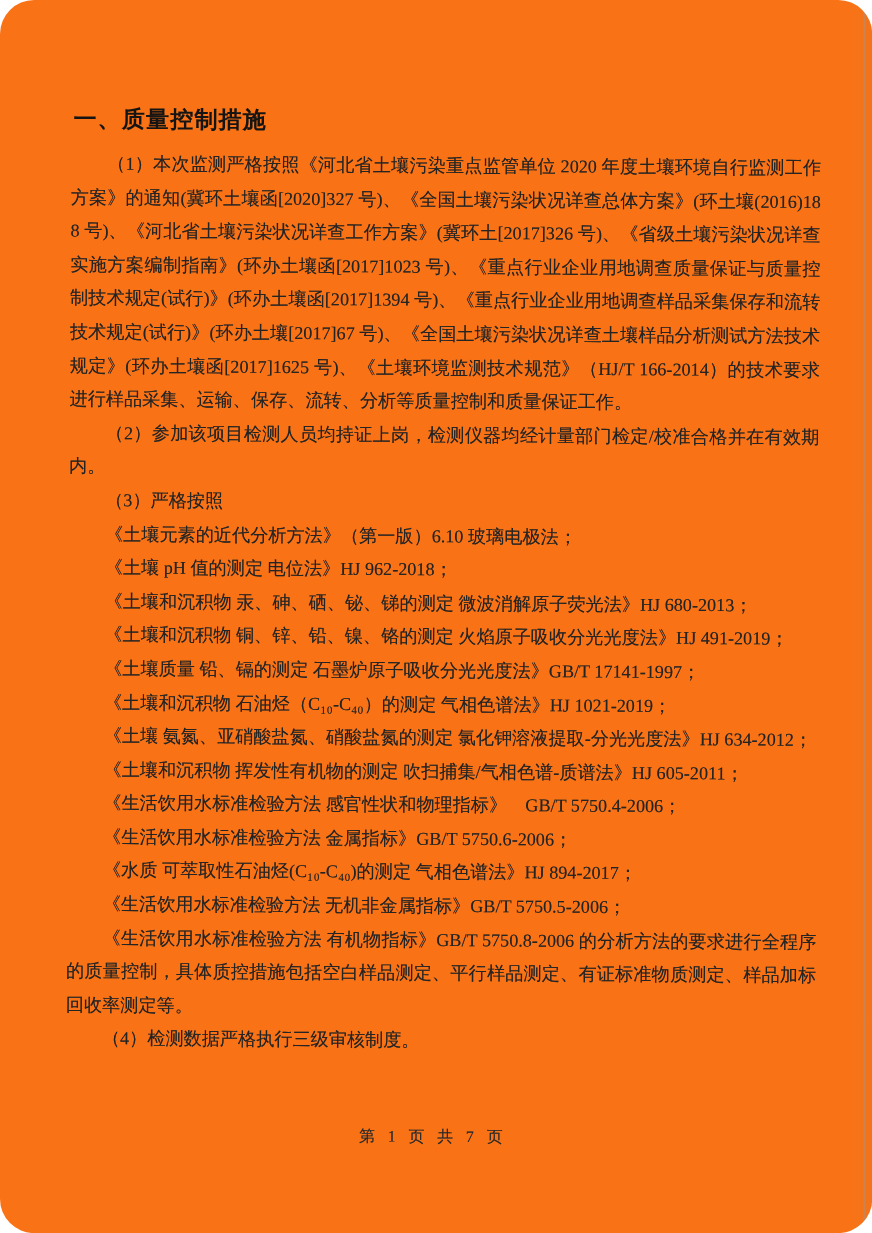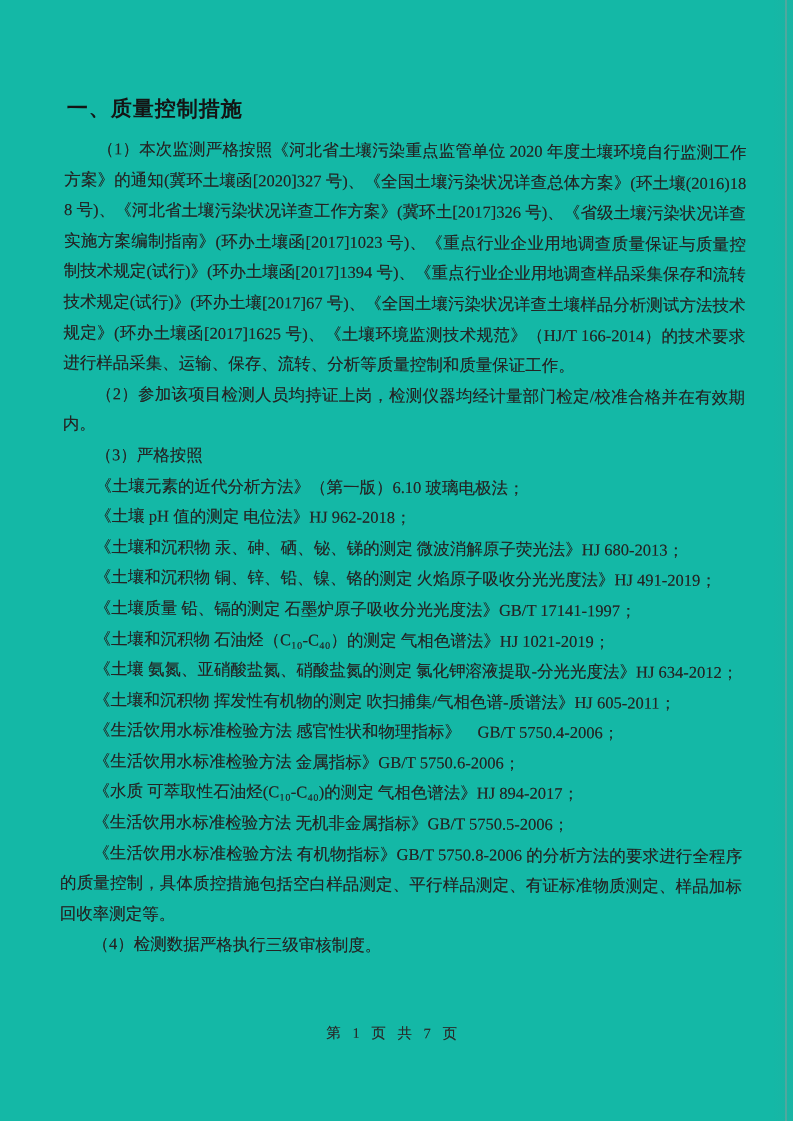--- a/index.html
+++ b/index.html
@@ -4,24 +4,25 @@
 <style>
   html, body {
     margin: 0;
     padding: 0;
     background: #ffffff;
   }
   .sheet {
     position: relative;
     width: 793px;
     height: 1121px;
-    background: #14b8a6;
+    background: #f97316;
     overflow: hidden;
     font-family: "Liberation Serif", "DejaVu Serif", serif;
     color: #242424;
+    border-radius: 31px;
   }
   .scan-tilt {
     position: absolute;
     left: 0; top: 0; right: 0; bottom: 0;
     transform: rotate(0.35deg);
     transform-origin: 50% 50%;
   }
   .content {
     position: absolute;
     left: 62px;

